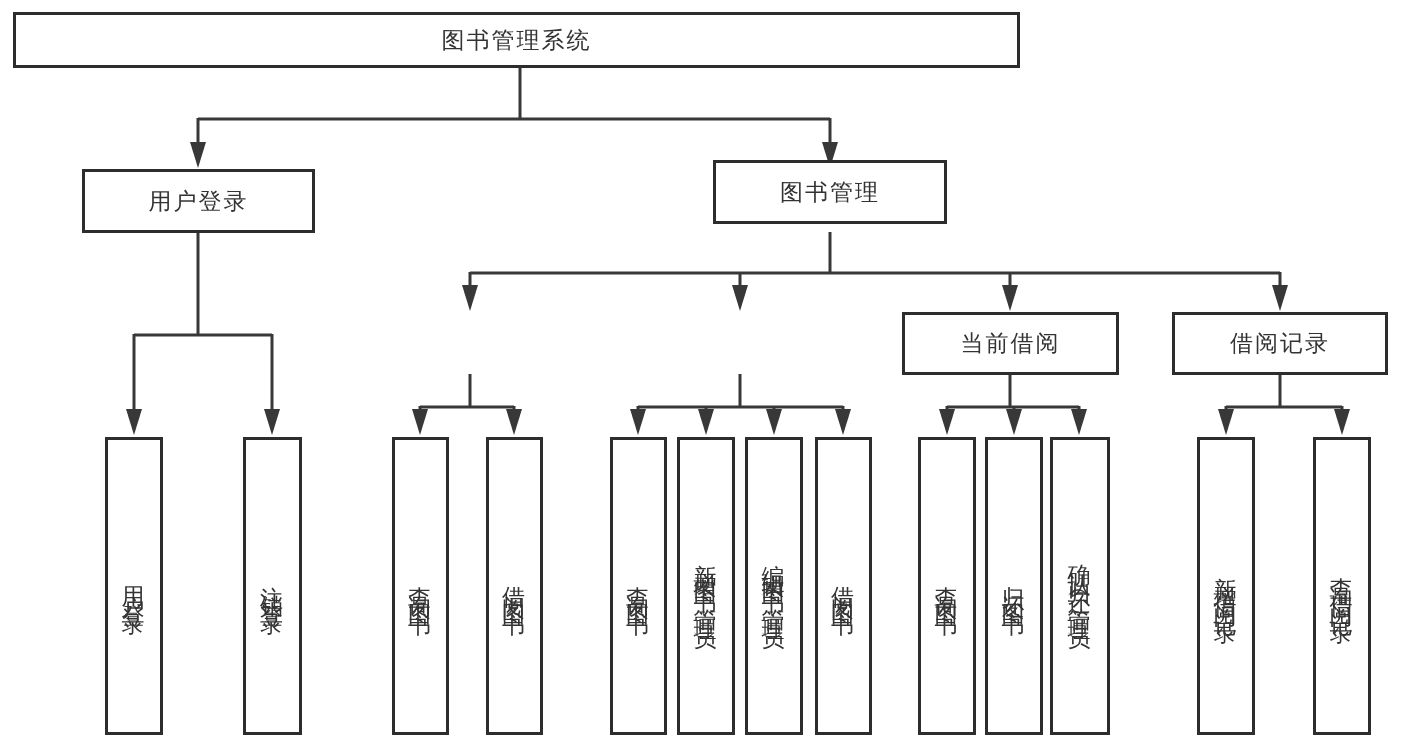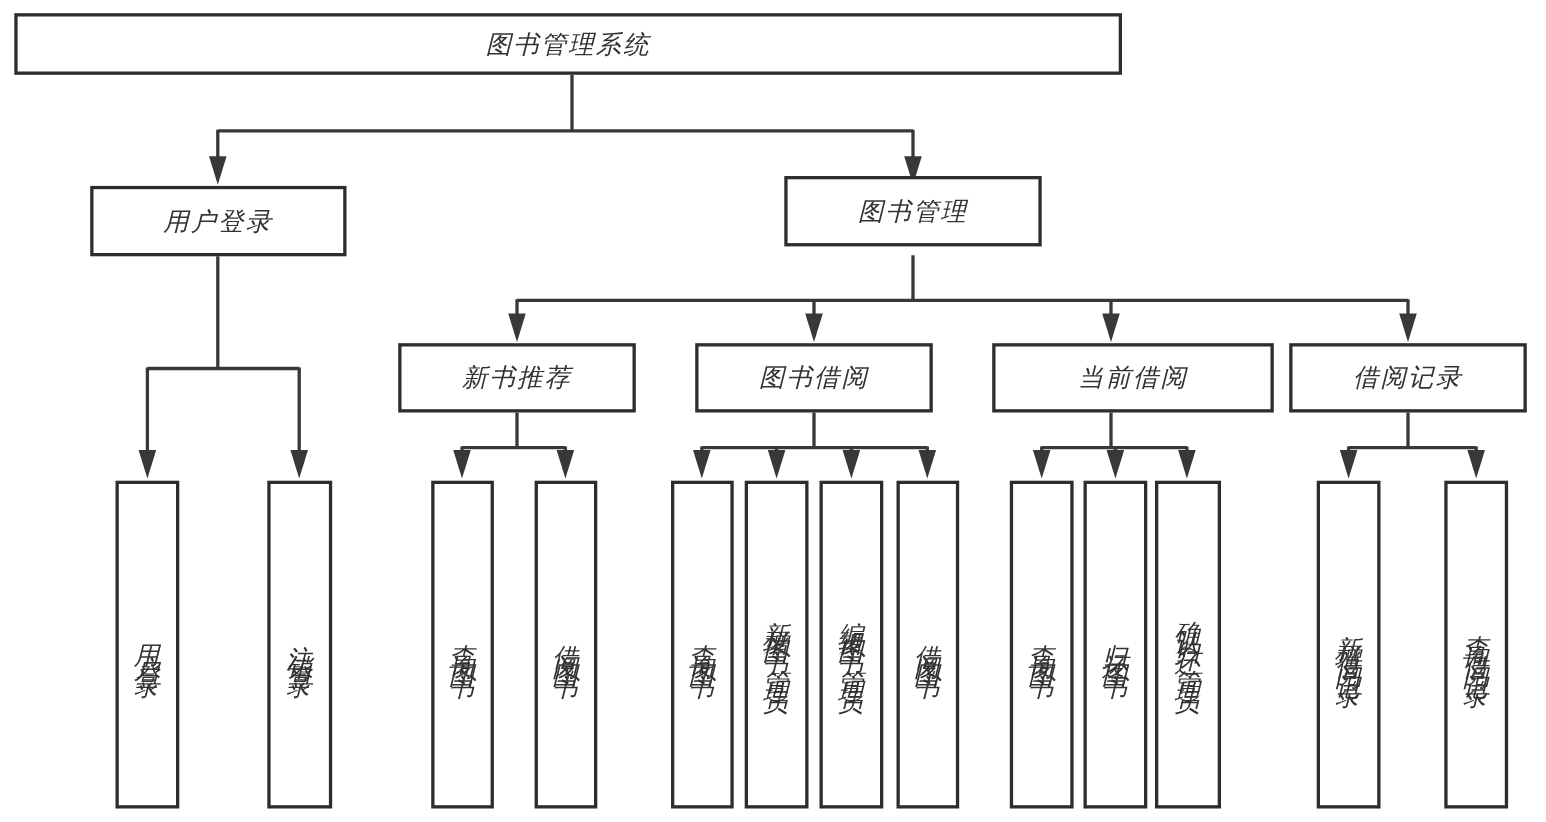--- a/index.html
+++ b/index.html
@@ -26,35 +26,34 @@
     background:#fff;
     border:3px solid var(--border);
     display:flex;align-items:center;justify-content:center;
     color:var(--text);
   }
   .node .lbl{
     font-size:23px;
     letter-spacing:2px;
     white-space:nowrap;
     color:var(--text);
-    font-style:italic;
   }
   .vnode .lbl{
     writing-mode:vertical-rl;
     text-orientation:mixed;
     letter-spacing:9px;
     white-space:normal;
   }
   
   .n-root{left:13px;top:12px;width:1007px;height:56px;}
   .n-user-login{left:82px;top:169px;width:233px;height:64px;}
   .n-book-mgmt{left:713px;top:160px;width:234px;height:64px;}
   .n-g0{left:362px;top:312px;width:216px;height:63px;}
   .n-g1{left:632px;top:312px;width:216px;height:63px;}
-  .n-g2{left:902px;top:312px;width:256px;height:63px;}
+  .n-g2{left:902px;top:312px;width:217px;height:63px;}
   .n-g3{left:1172px;top:312px;width:216px;height:63px;}
   .vnode{top:437px;height:298px;}
   .n-v1{left:105px;width:58px;}
   .n-v2{left:243px;width:59px;}
   .n-v3{left:392px;width:57px;}
   .n-v4{left:486px;width:57px;}
   .n-v5{left:610px;width:57px;}
   .n-v6{left:677px;width:58px;}
   .n-v7{left:745px;width:58px;}
   .n-v8{left:815px;width:57px;}
@@ -132,26 +131,20 @@
     <span class="lbl">图书管理系统</span>
   </div>
 
   <div class="node n-user-login">
     <span class="lbl">用户登录</span>
   </div>
   <div class="node n-book-mgmt">
     <span class="lbl">图书管理</span>
   </div>
 
-  <div class="node n-g0">
-    <span class="lbl">新书推荐</span>
-  </div>
-  <div class="node n-g1">
-    <span class="lbl">图书借阅</span>
-  </div>
   <div class="node n-g2">
     <span class="lbl">当前借阅</span>
   </div>
   <div class="node n-g3">
     <span class="lbl">借阅记录</span>
   </div>
 
   <div class="node vnode n-v1">
     <span class="lbl">用户登录</span>
   </div>

